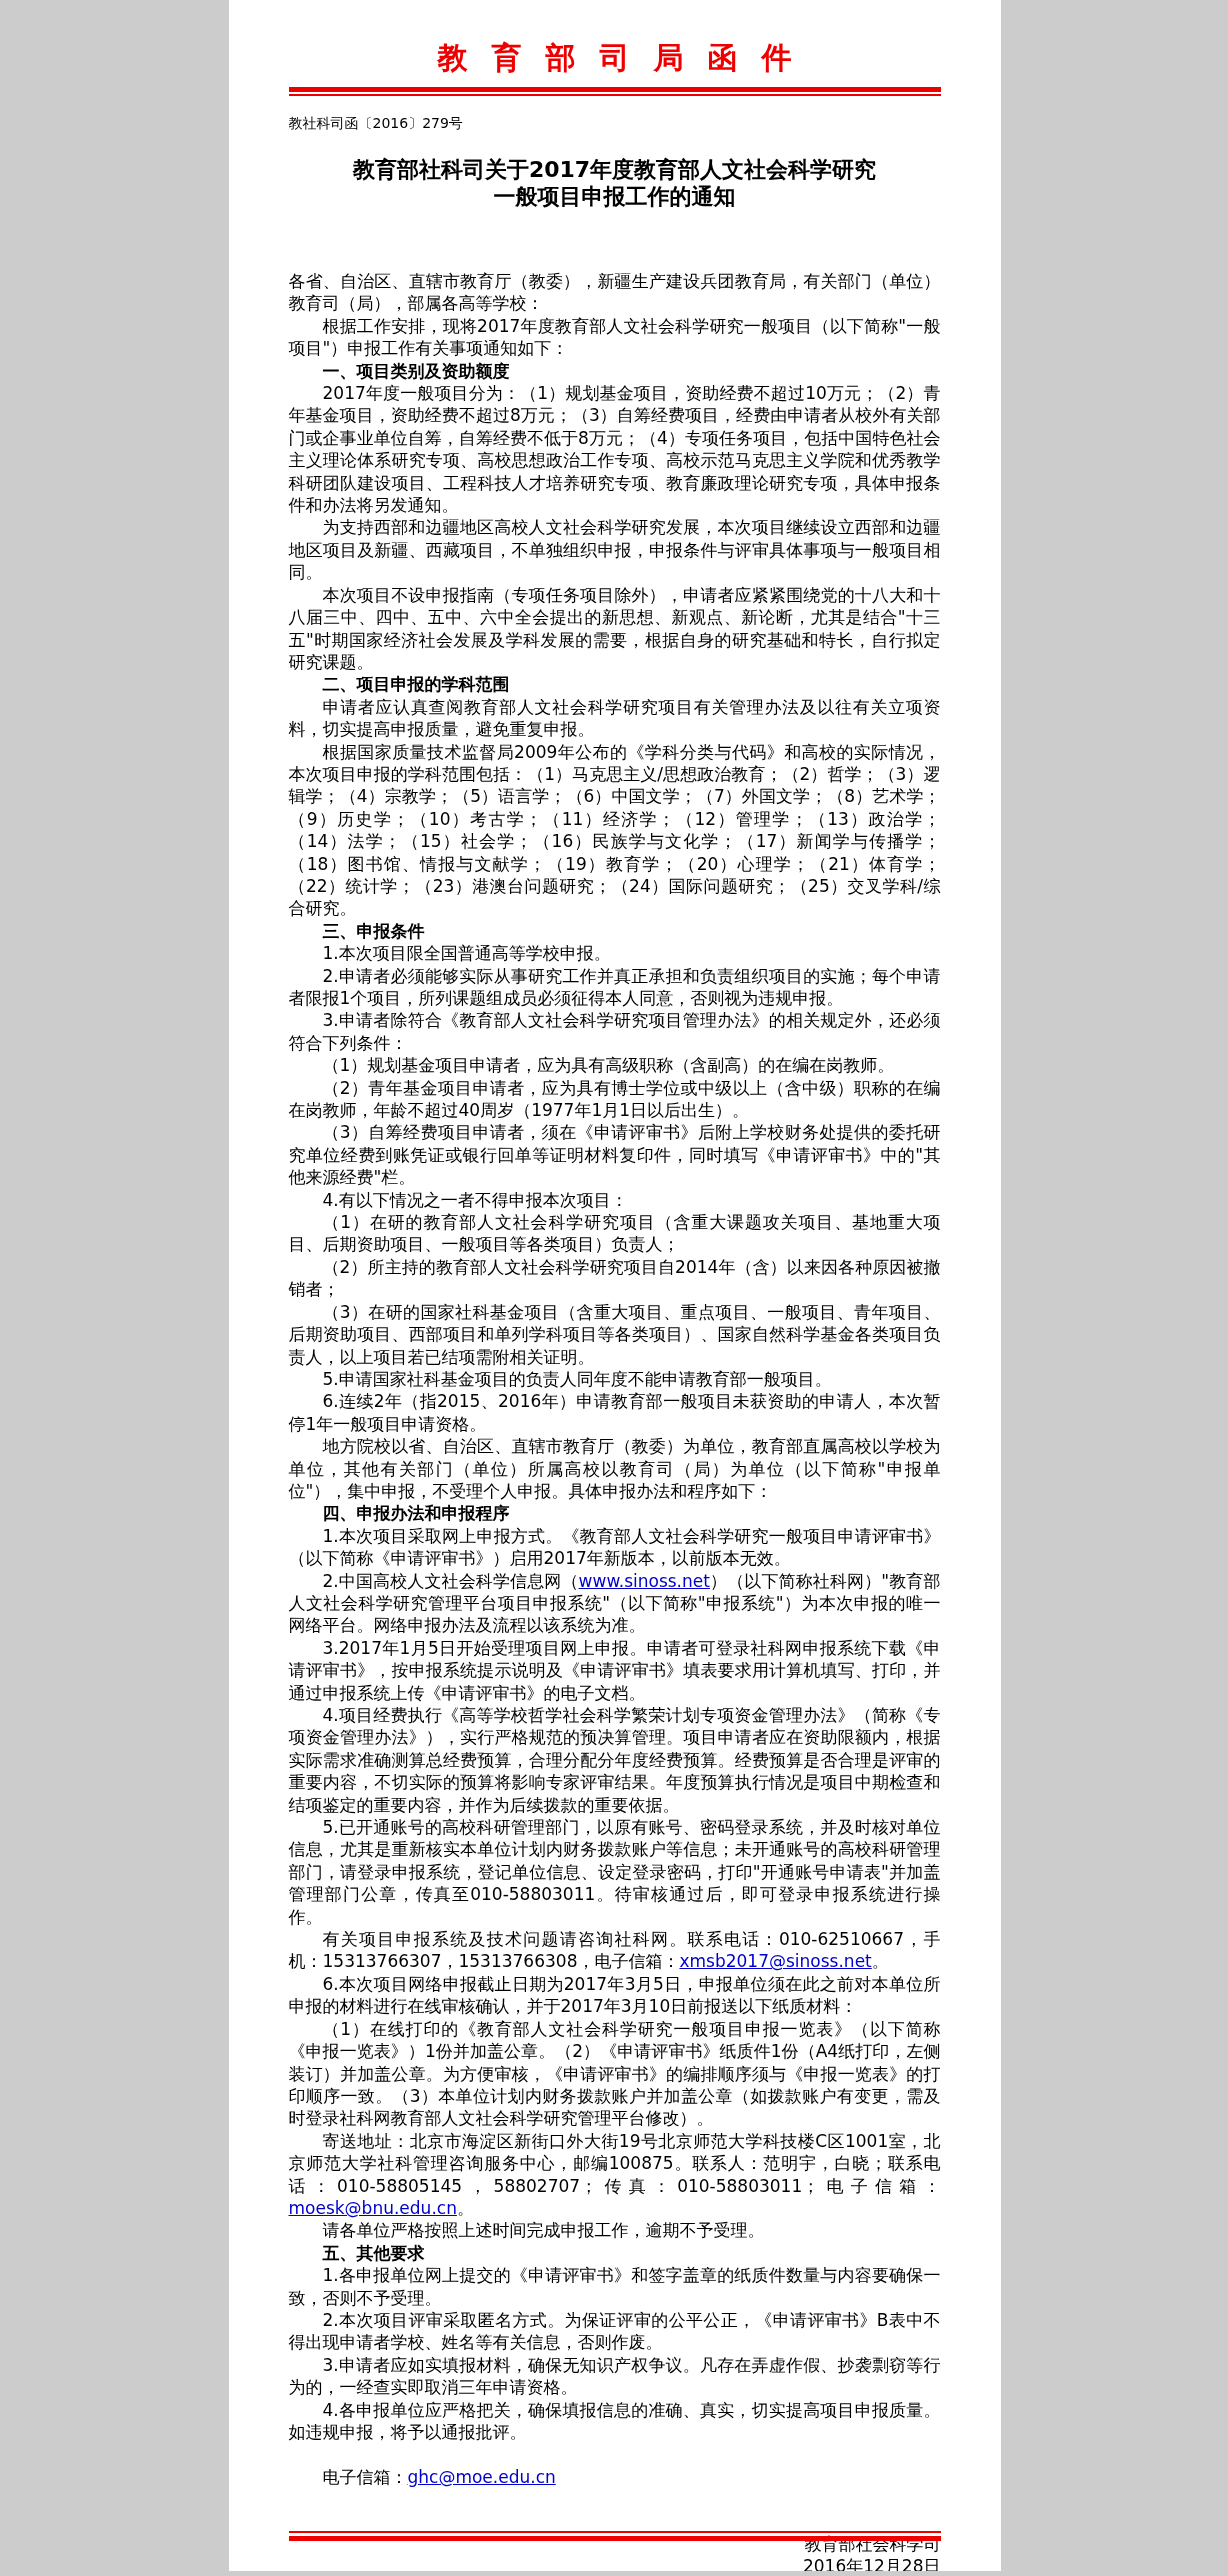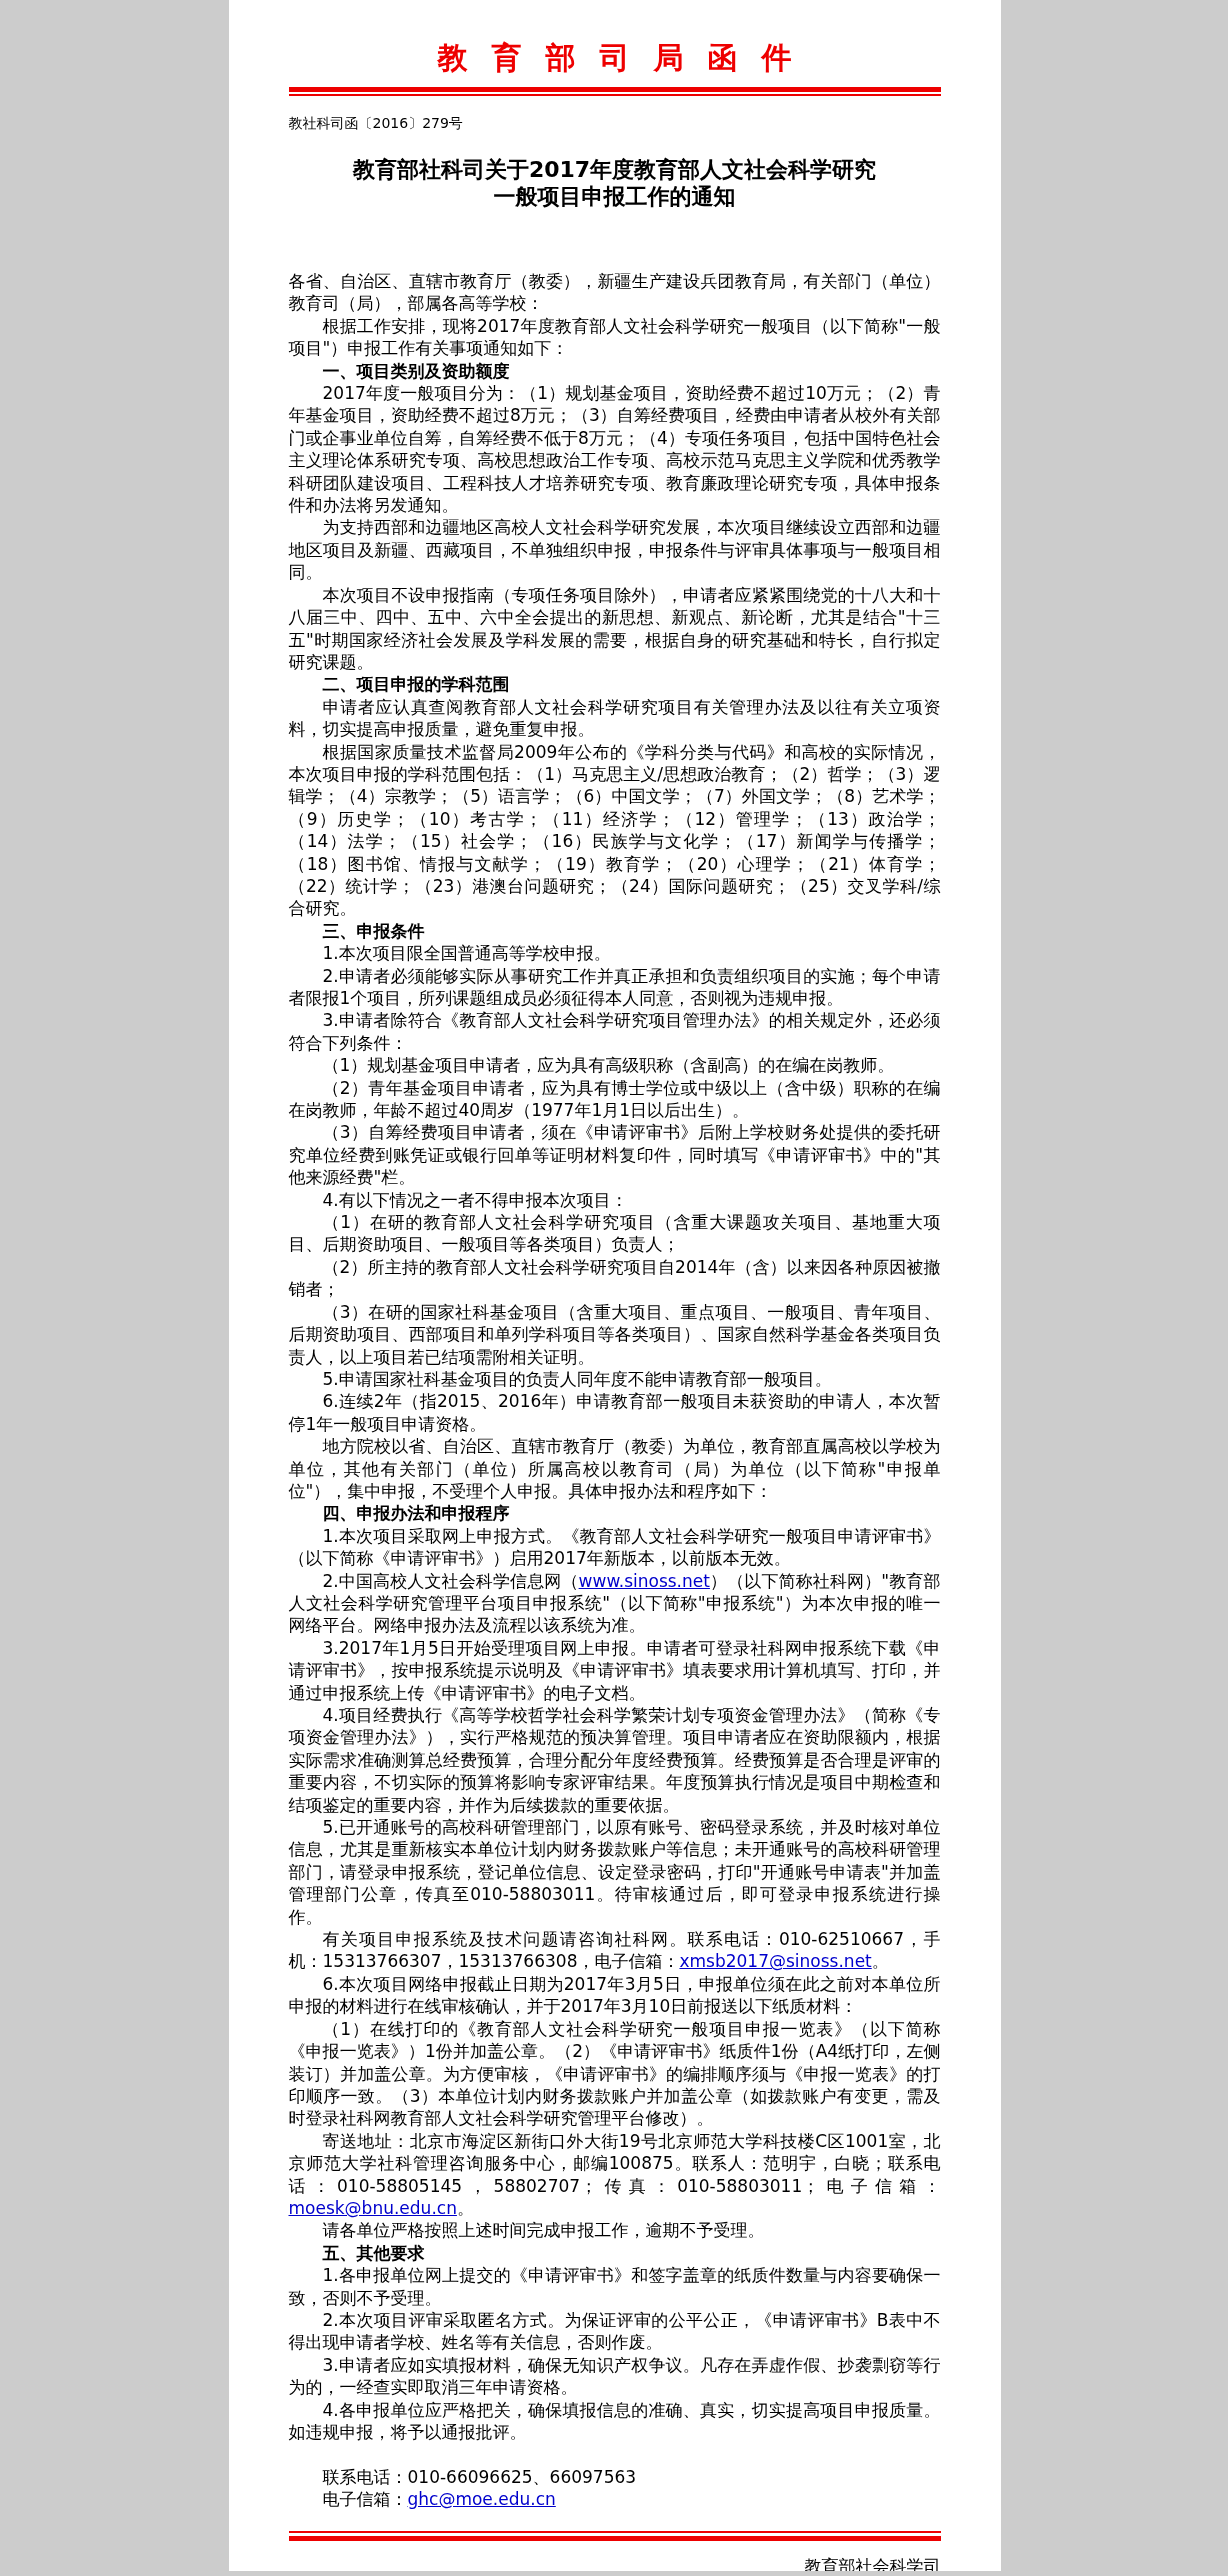--- a/index.html
+++ b/index.html
@@ -128,21 +128,20 @@
       <div class="blk para"><span>6.本次项目网络申报截止日期为2017年3月5日，申报单位须在此之前对本单位所申报的材料进行在线审核确认，并于2017年3月10日前报送以下纸质材料：</span></div>
       <div class="blk para"><span>（1）在线打印的《教育部人文社会科学研究一般项目申报一览表》（以下简称《申报一览表》）1份并加盖公章。（2）《申请评审书》纸质件1份（A4纸打印，左侧装订）并加盖公章。为方便审核，《申请评审书》的编排顺序须与《申报一览表》的打印顺序一致。（3）本单位计划内财务拨款账户并加盖公章（如拨款账户有变更，需及时登录社科网教育部人文社会科学研究管理平台修改）。</span></div>
       <div class="blk para"><span>寄送地址：北京市海淀区新街口外大街19号北京师范大学科技楼C区1001室，北京师范大学社科管理咨询服务中心，邮编100875。联系人：范明宇，白晓；联系电话：010-58805145，58802707；传真：010-58803011；电子信箱：</span><a class="doclink">moesk@bnu.edu.cn</a><span>。</span></div>
       <div class="blk para"><span>请各单位严格按照上述时间完成申报工作，逾期不予受理。</span></div>
       <div class="blk heading"><span>五、其他要求</span></div>
       <div class="blk para"><span>1.各申报单位网上提交的《申请评审书》和签字盖章的纸质件数量与内容要确保一致，否则不予受理。</span></div>
       <div class="blk para"><span>2.本次项目评审采取匿名方式。为保证评审的公平公正，《申请评审书》B表中不得出现申请者学校、姓名等有关信息，否则作废。</span></div>
       <div class="blk para"><span>3.申请者应如实填报材料，确保无知识产权争议。凡存在弄虚作假、抄袭剽窃等行为的，一经查实即取消三年申请资格。</span></div>
       <div class="blk para"><span>4.各申报单位应严格把关，确保填报信息的准确、真实，切实提高项目申报质量。如违规申报，将予以通报批评。</span></div>
       <div class="blk blank"></div>
-      <div class="blk contact"><span>联系电话：010-66096625、66097563</span></div>
       <div class="blk contact"><span>电子信箱：</span><a class="doclink">ghc@moe.edu.cn</a></div>
       <div class="blk blank"></div>
       <div class="blk blank"></div>
       <div class="blk sign"><span>教育部社会科学司</span></div>
       <div class="blk sign"><span>2016年12月28日</span></div>
     </div>
 
   <div class="rule-bottom"></div>
 
 </div>

